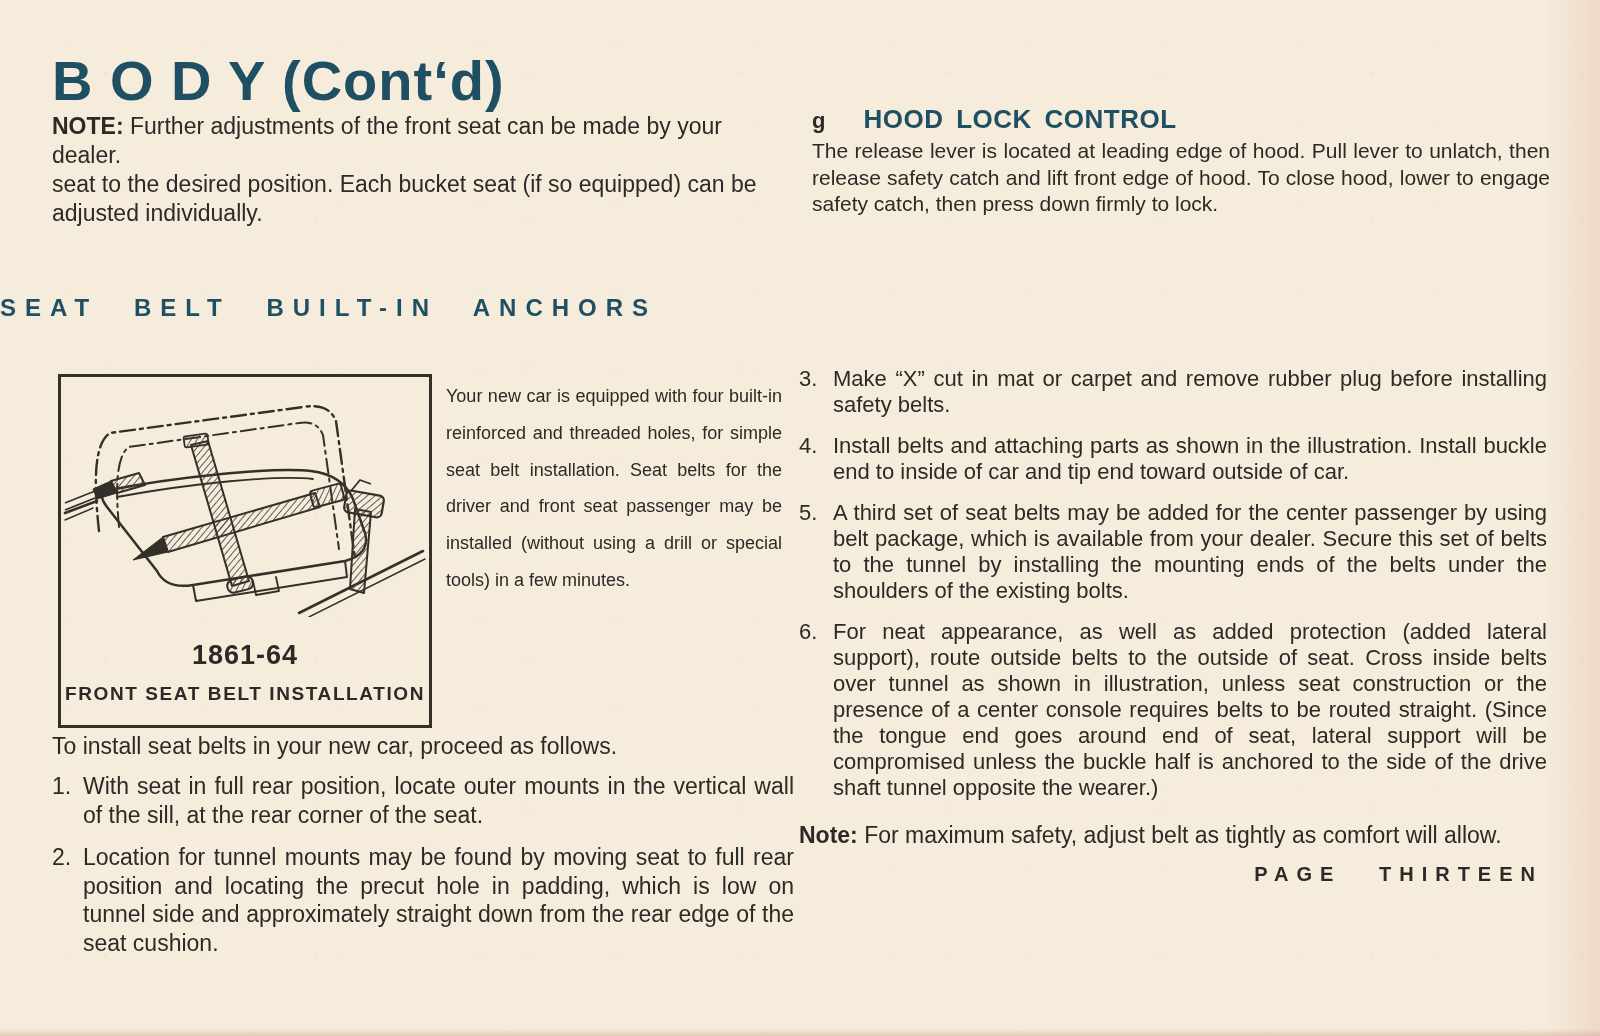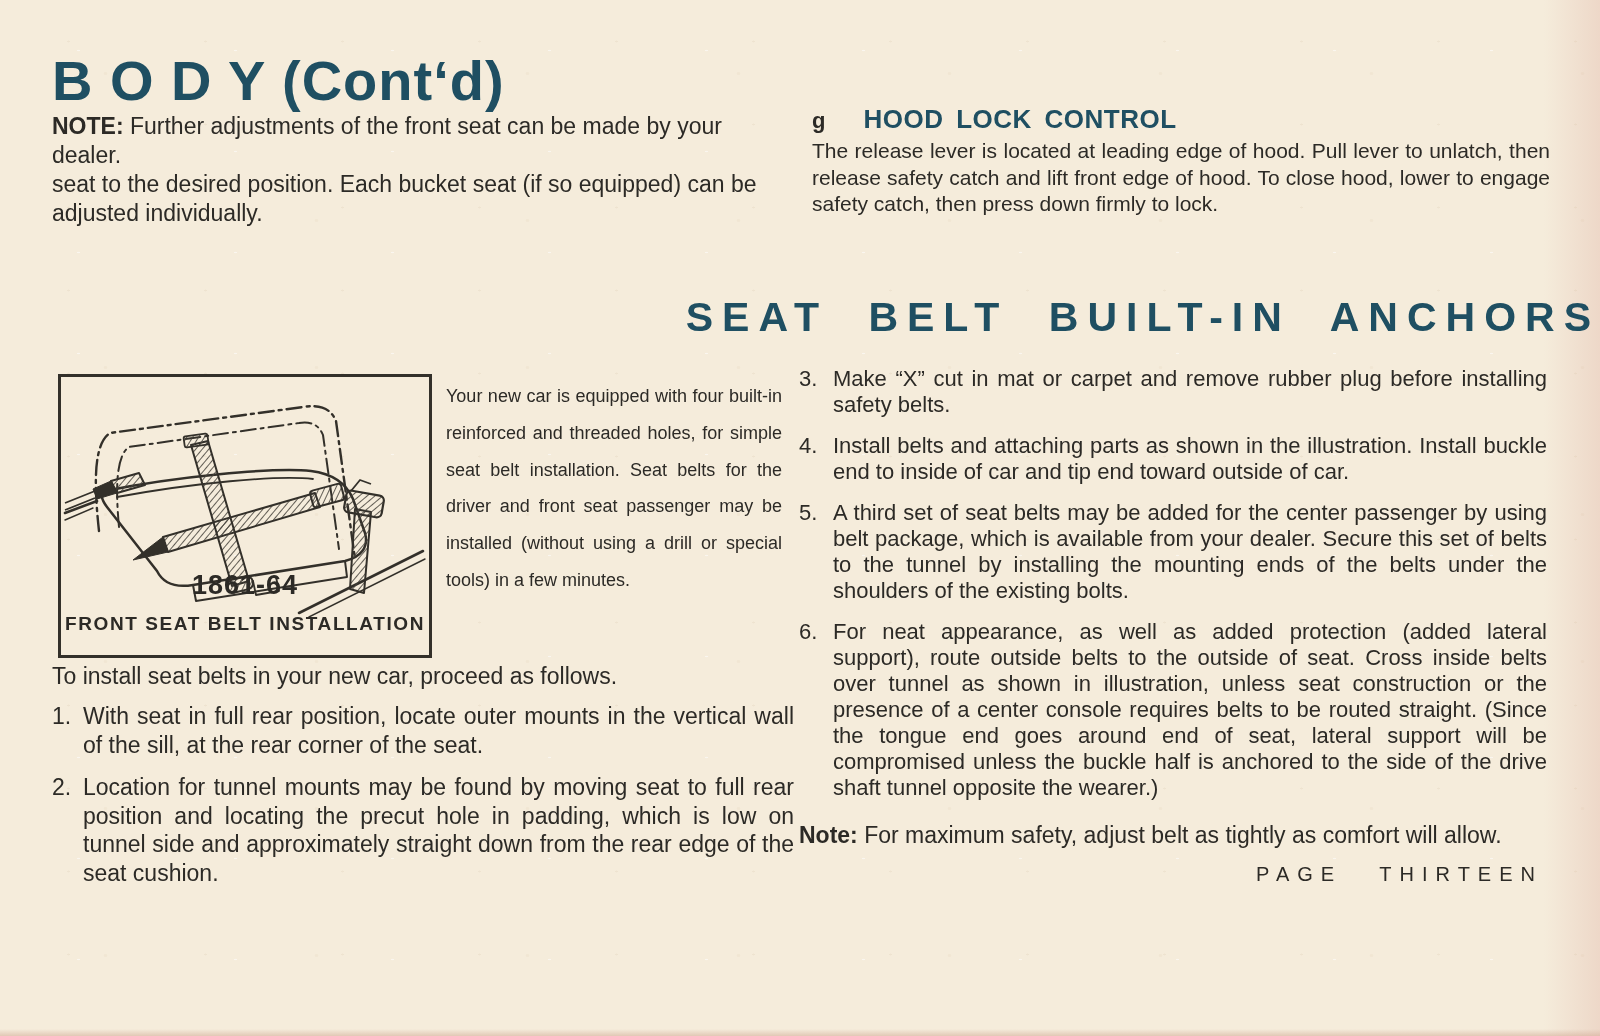--- a/index.html
+++ b/index.html
@@ -29,45 +29,45 @@
   
   .top-right{position:absolute;left:812px;top:104px;width:738px;}
   .hood-head{display:flex;align-items:baseline;gap:38px;margin:0 0 3px;}
   .item-letter{font-weight:bold;font-size:22px;}
   .hood-head h2{margin:0;font-size:26px;letter-spacing:.5px;word-spacing:5px;font-weight:bold;}
   .top-right p{margin:0;font-size:21px;line-height:26.5px;text-align:justify;}
 
   
   .main-heading{
     position:absolute;top:294px;left:0;width:100%;margin:0;
-    text-align:right;font-size:41px;font-weight:bold;
+    text-align:left;font-size:24px;font-weight:bold;
     letter-spacing:9px;word-spacing:20px;
   }
 
   
   .col-left{position:absolute;left:52px;top:366px;width:742px;}
   .col-left figure{
-    float:left;width:374px;height:284px;margin:8px 14px 4px 6px;
+    float:left;width:374px;height:354px;margin:8px 14px 4px 6px;
     border:3px solid #33302a;box-sizing:border-box;position:relative;padding:0;
   }
   .col-left figure svg{position:absolute;left:2px;top:4px;}
   .fig-num{position:absolute;left:0;right:0;bottom:54px;text-align:center;font-weight:bold;font-size:27px;letter-spacing:1px;}
   .col-left figcaption{position:absolute;left:0;right:0;bottom:20px;text-align:center;font-weight:bold;font-size:19px;letter-spacing:1.6px;}
   .intro{margin:12px;font-size:18px;line-height:36.8px;text-align:justify;}
   .lead-in{clear:both;margin:6px 0 11px;font-size:23px;line-height:29px;}
   .step{display:flex;font-size:23px;line-height:28.5px;margin:0 0 14px;}
   .step .num{flex:0 0 31px;}
   .step .stext{flex:1;text-align:justify;}
 
   
   .col-right{position:absolute;left:799px;top:366px;width:748px;}
   .col-right .step{font-size:22px;line-height:26px;margin:0 0 15px;}
   .col-right .step .num{flex:0 0 34px;}
   .note{margin:20px 0 0;font-size:23px;line-height:29px;}
-  .page-num{margin-top:13px;text-align:right;font-weight:normal;font-size:20px;letter-spacing:8px;word-spacing:24px;padding-right:4px;}
+  .page-num{margin-top:13px;text-align:right;font-weight:bold;font-size:20px;letter-spacing:8px;word-spacing:24px;padding-right:4px;}
 </style>
 </head>
 <body>
 
 <div class="page">
 
   <section class="top-left">
     <h1 class="teal">B O D Y  (Cont‘d)</h1>
     <p><b>NOTE:</b> <span>Further adjustments of the front seat can be made by your dealer.</span></p>
     <p>seat to the desired position. Each bucket seat (if so equipped) can be adjusted individually.</p>

